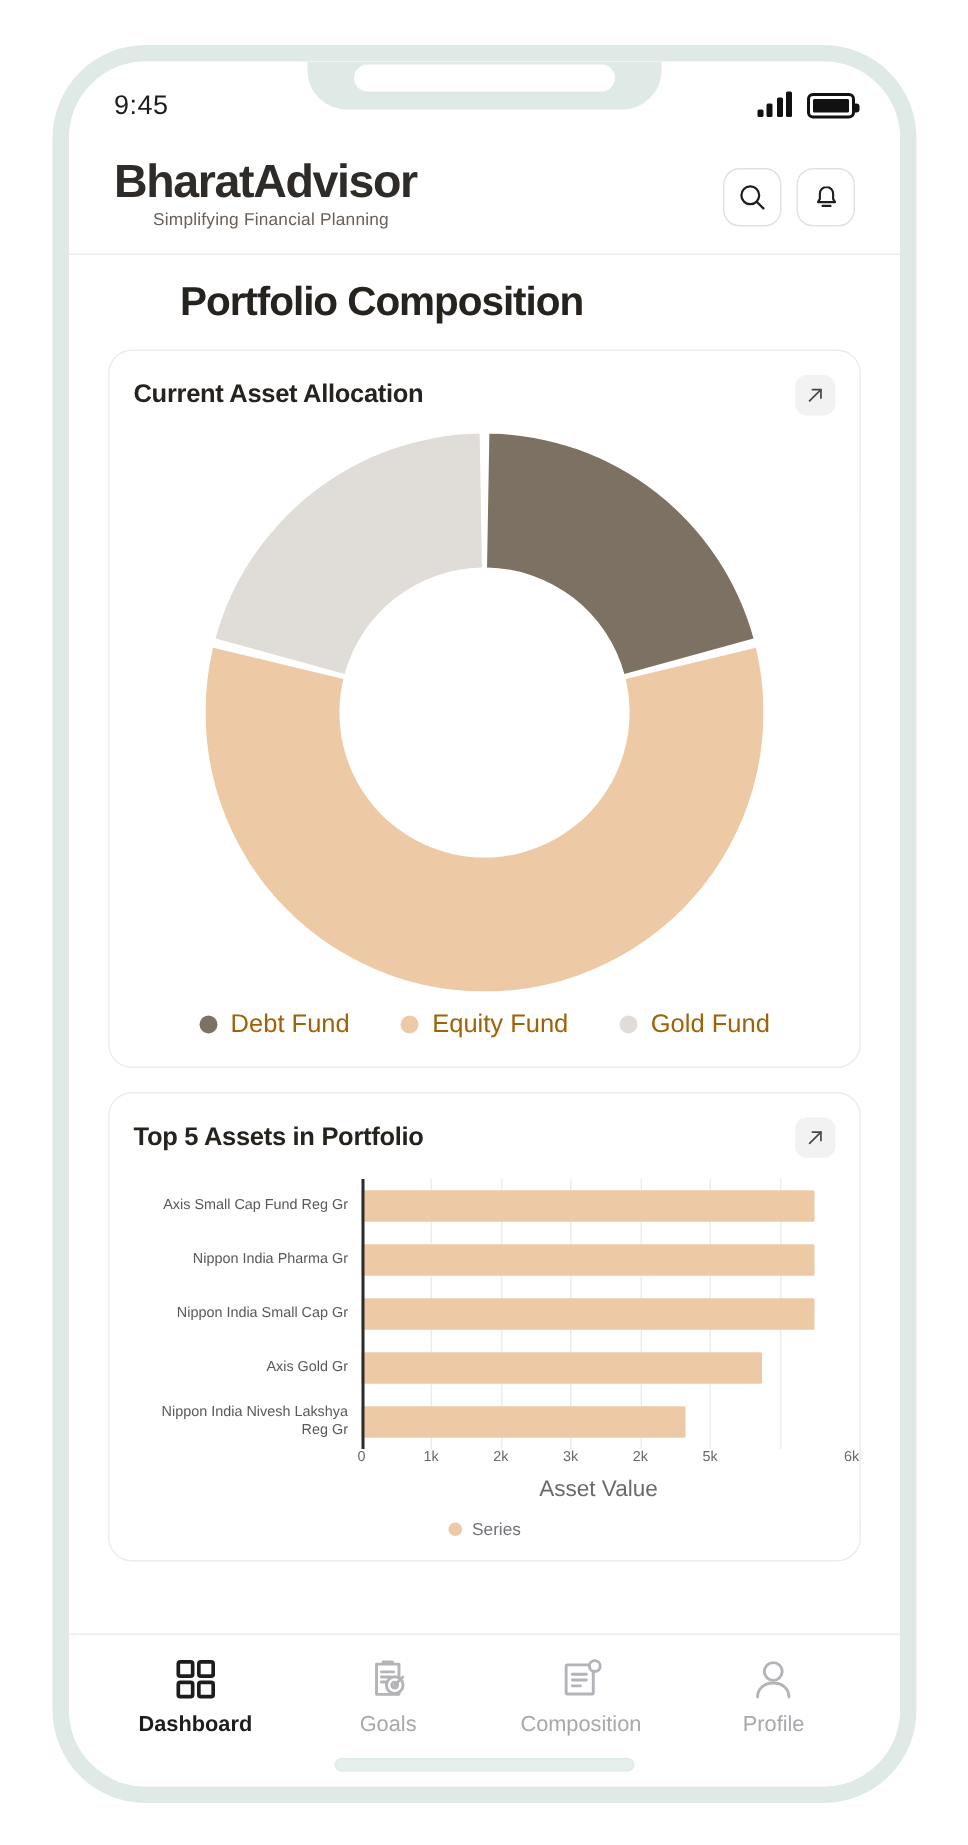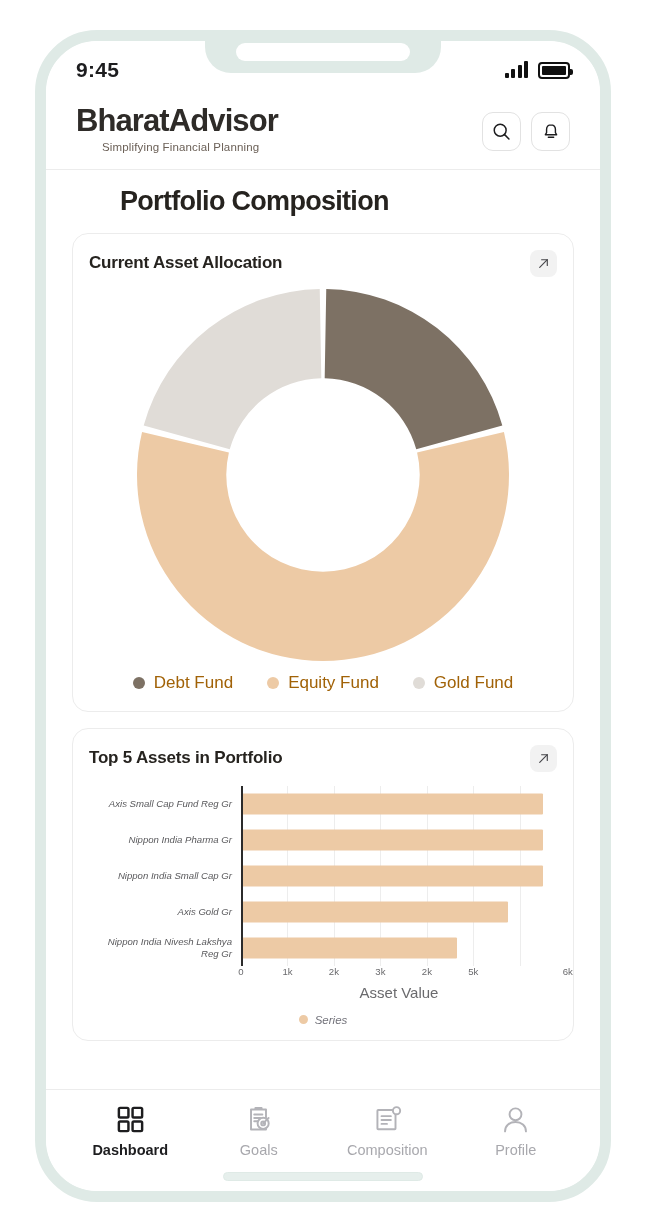--- a/index.html
+++ b/index.html
@@ -34,21 +34,21 @@
   
   .status-bar {
     height: 58px;
     flex: 0 0 58px;
     position: relative;
     display: flex;
     align-items: center;
     padding: 0 30px;
   }
   .status-time {
-    font-size: 21px; font-weight: bold; color: #1d1d1f;
+    font-size: 18px; font-weight: normal; color: #1d1d1f;
     letter-spacing: .3px;
   }
   .notch {
     position: absolute;
     left: 50%; top: -14px;
     transform: translateX(-50%);
     width: 236px; height: 46px;
     background: #dfeae6;
     border-radius: 0 0 26px 26px;
   }
@@ -155,42 +155,42 @@
     width: 152px; flex: 0 0 152px;
     text-align: right; padding-right: 9px;
     font-size: 9.6px; color: #59595c; line-height: 1.22;
   }
   .bar-track { flex: 1 1 auto; position: relative; height: 100%; }
   .bar-fill {
     position: absolute; left: 0; top: 50%;
     transform: translateY(-50%);
     height: 21px; background: #edcaa5; border-radius: 1px;
   }
-  .plot-area { position: relative; font-style: italic; }
+  .plot-area { position: relative; }
   .axis-line {
     position: absolute; left: 152px; top: 0; bottom: 0;
     width: 1.6px; background: #2b2b2b; z-index: 2;
   }
   .gridlines { position: absolute; left: 152px; right: 0; top: 0; bottom: 0; z-index: 0; }
   .gridline { position: absolute; top: 0; bottom: 0; width: 1px; background: #ededed; }
   .x-axis {
     position: relative; height: 17px; margin-left: 152px;
   }
   .x-tick {
     position: absolute; top: 0;
     transform: translateX(-50%);
     font-size: 9.6px; color: #6a6a6d;
   }
   .x-title {
     text-align: center; font-size: 15px; color: #6a6a6d;
     margin-left: 152px; margin-top: 1px;
   }
   .series-legend {
     display: flex; align-items: center; justify-content: center;
-    gap: 7px; padding: 13px 0 4px; font-style: italic;
+    gap: 7px; padding: 13px 0 4px;
   }
   .series-dot { width: 9px; height: 9px; border-radius: 50%; background: #edcaa5; }
   .series-label { font-size: 11.5px; color: #72727a; }
 
   
   .bottom-nav {
     flex: 0 0 auto;
     border-top: 1.4px solid #ececec;
     padding: 14px 20px 8px 20px;
     display: flex;

